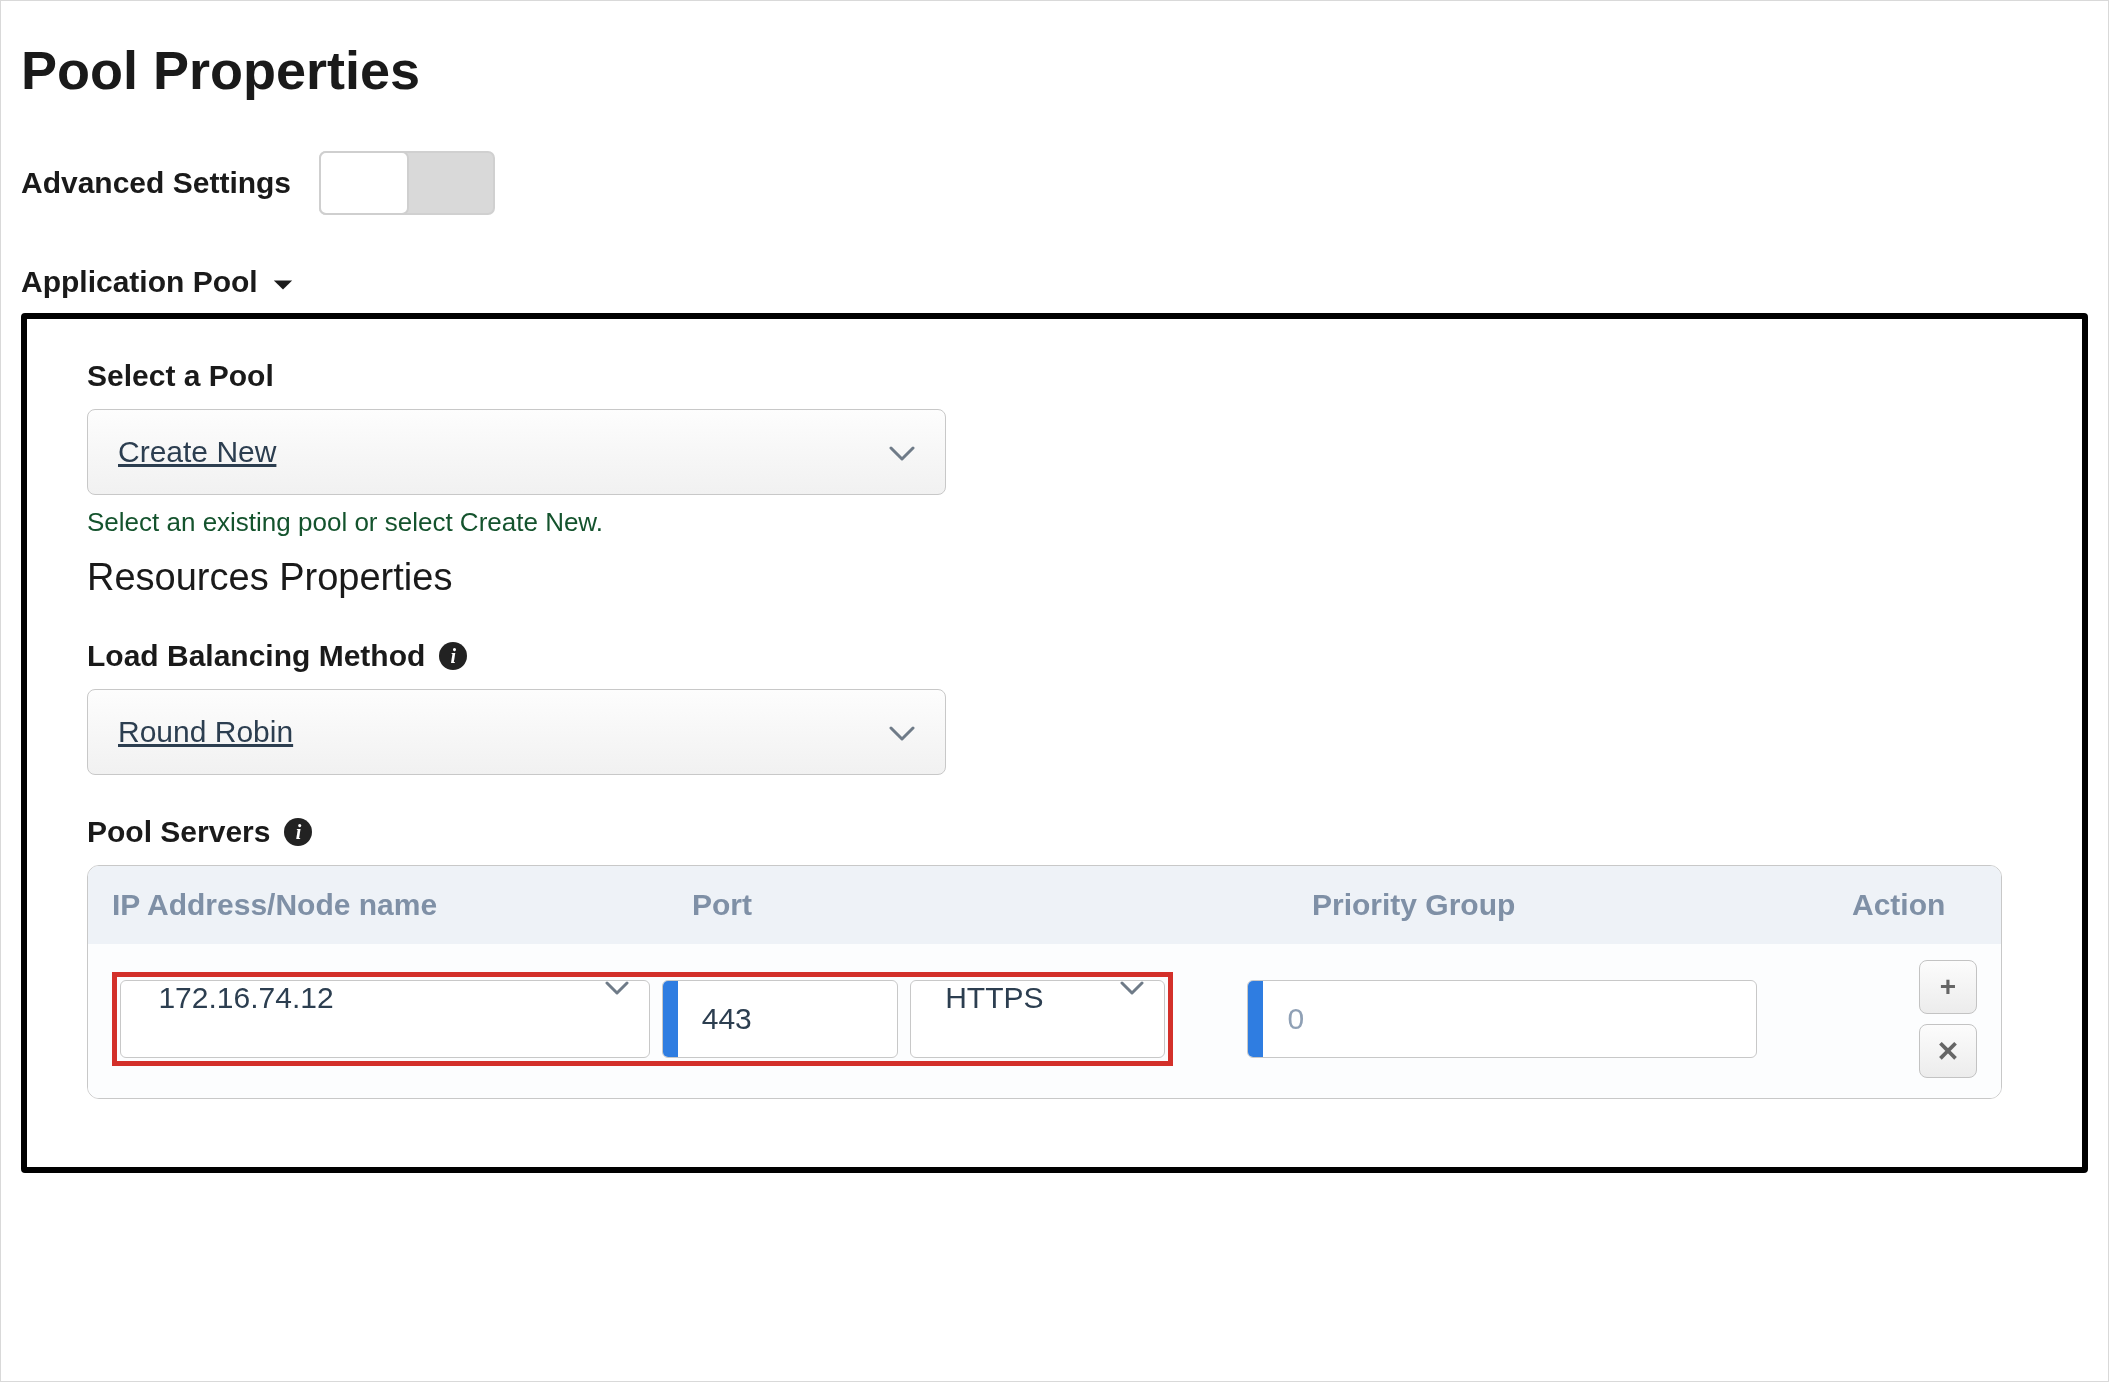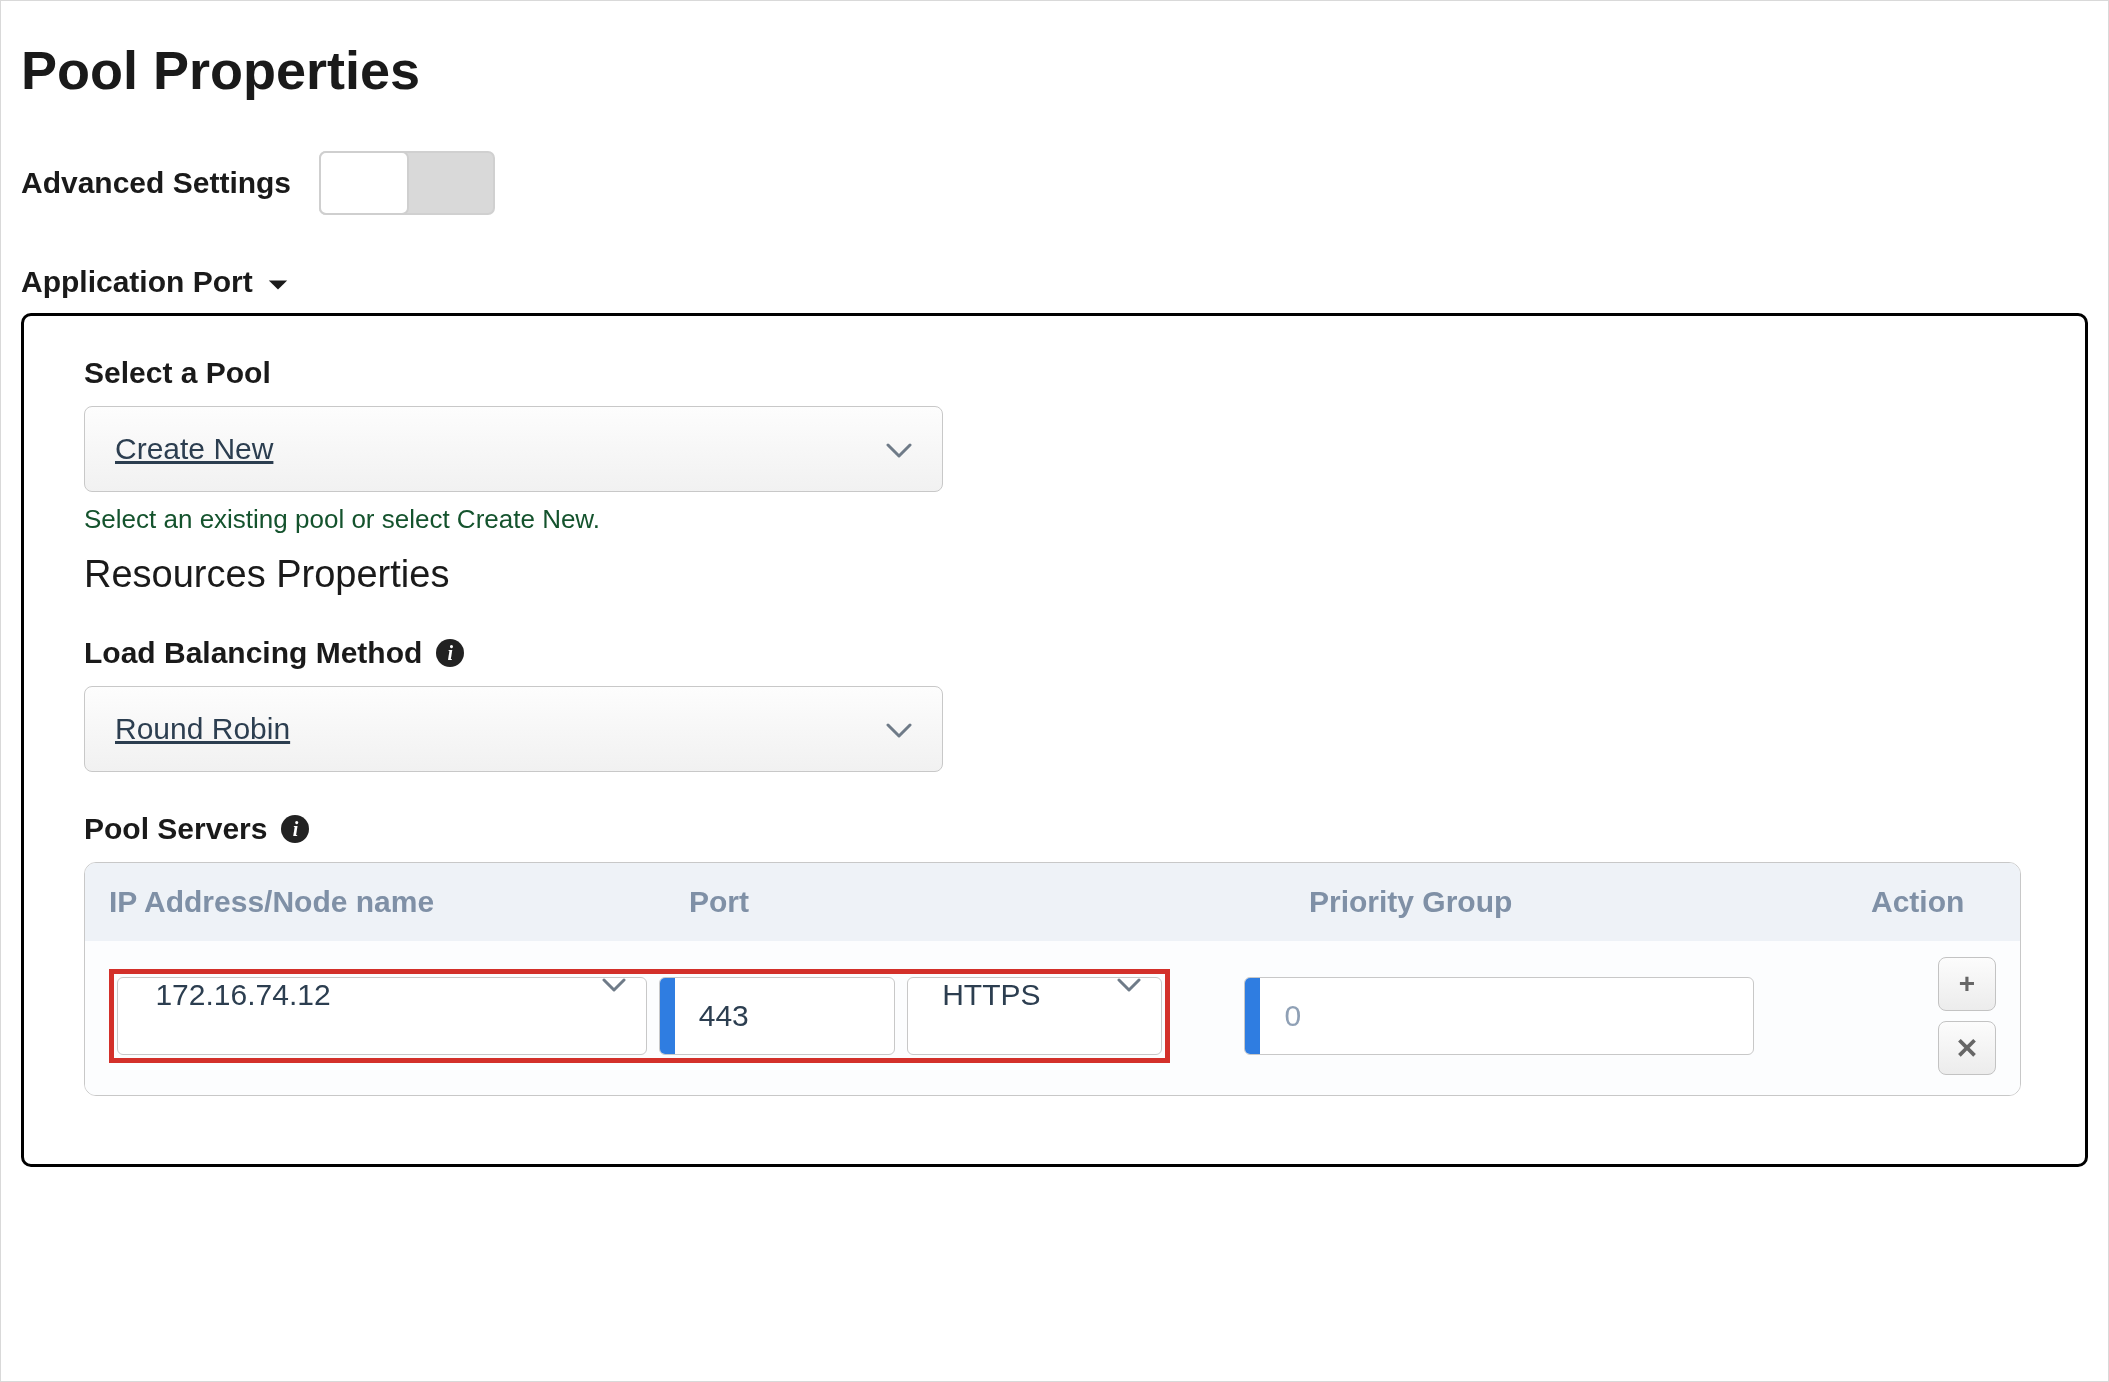--- a/index.html
+++ b/index.html
@@ -55,23 +55,23 @@
     font-weight: 700;
     color: #1a1a1a;
     margin-bottom: 14px;
     cursor: pointer;
   }
   .caret-down {
     display: inline-block;
   }
   .caret-down svg { width: 22px; height: 14px; }
   .panel {
-    border: 3px solid #000000;
-    border-radius: 10px;
-    padding: 40px 64px 35px 60px;
+    border: 6px solid #000000;
+    border-radius: 4px;
+    padding: 40px 80px 35px 60px;
   }
   .field-label {
     font-size: 30px;
     font-weight: 700;
     color: #1a1a1a;
     margin-bottom: 16px;
     display: flex;
     align-items: center;
     gap: 14px;
   }
@@ -220,21 +220,21 @@
   <h1 class="page-title">Pool Properties</h1>
 
   <div class="adv-row">
     <div class="adv-label">Advanced Settings</div>
     <div class="toggle" role="switch" aria-checked="false">
       <div class="toggle-knob"></div>
     </div>
   </div>
 
   <div class="section-toggle">
-    <span>Application Port</span>
+    <span>Application Pool</span>
     <span class="caret-down">
       <svg viewBox="0 0 24 14">
           <path d="M2 2 L12 12 L22 2 Z" fill="#1a1a1a"></path>
         </svg>
     </span>
   </div>
 
   <div class="panel">
 
     <div class="block" style="margin-bottom:14px;">

